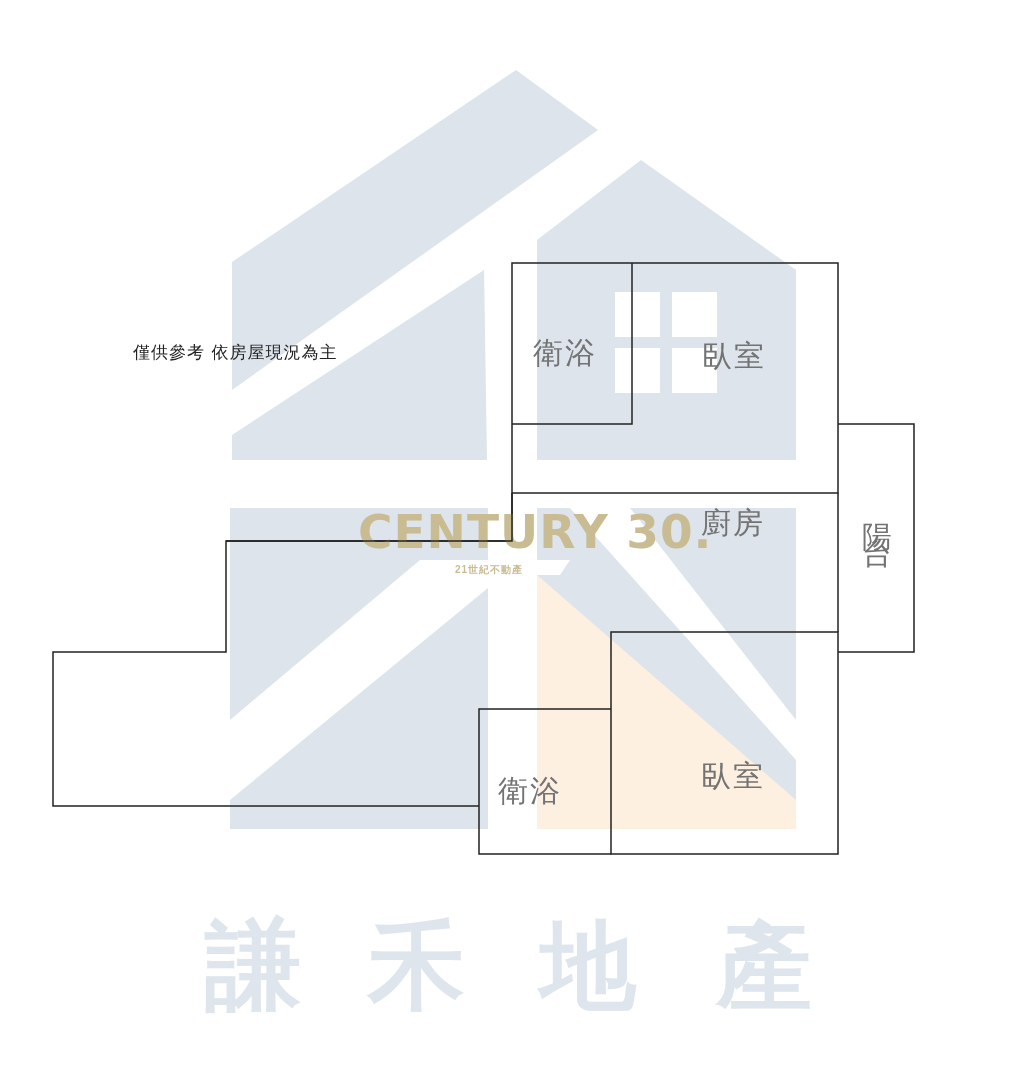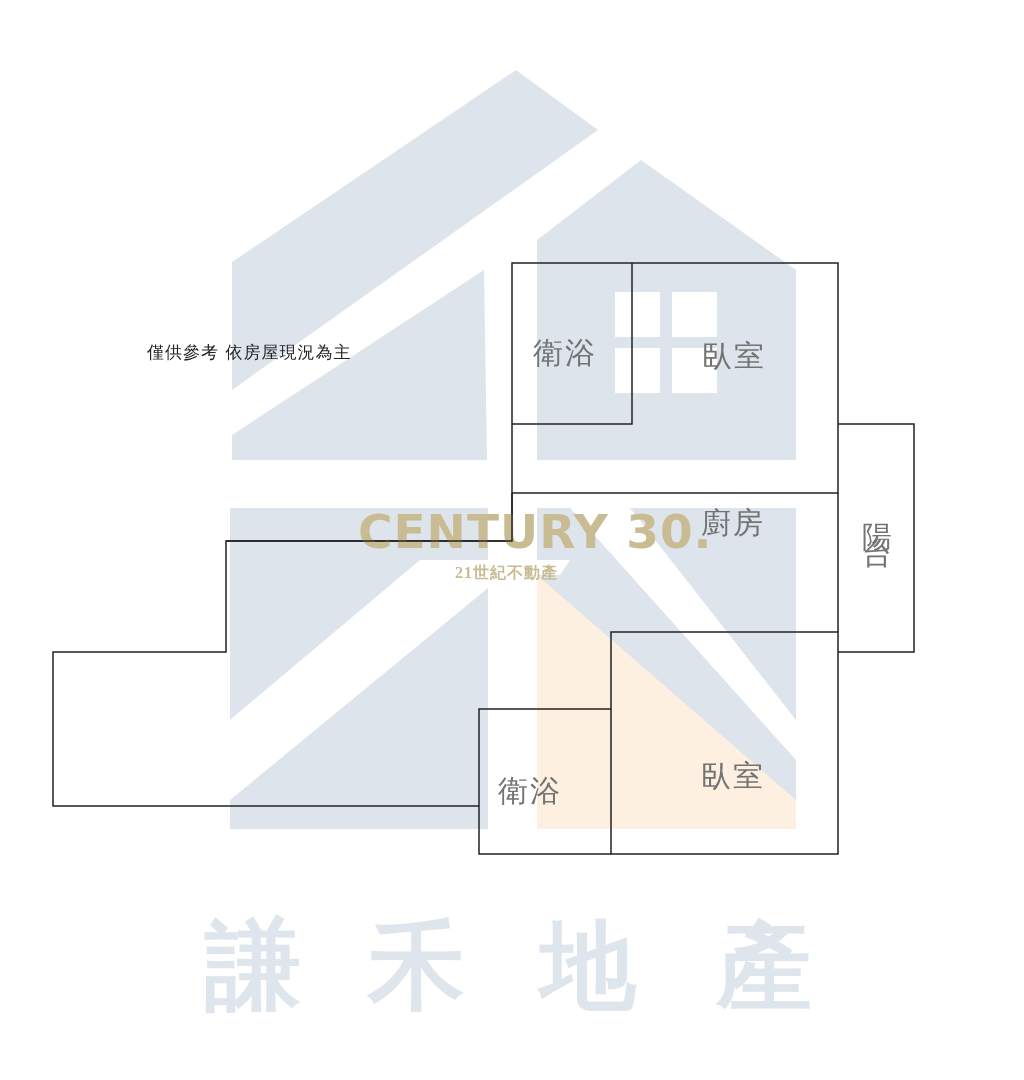--- a/index.html
+++ b/index.html
@@ -1,27 +1,27 @@
 <!DOCTYPE html>
 <html><head>
 <meta charset="utf-8">
 <style>
   html, body { margin: 0; padding: 0; background: #ffffff; }
   body { width: 1024px; height: 1080px; position: relative; overflow: hidden;
          font-family: "DejaVu Serif", "Liberation Serif", serif; }
   #canvas { position: absolute; left: 0; top: 0; width: 1024px; height: 1080px; }
   .note { position: absolute; left: 133px; top: 341px; font-size: 17px; color: #222;
-          letter-spacing: 1px; white-space: nowrap; font-family: "DejaVu Serif", serif; margin-left: 14px; }
+          letter-spacing: 1px; white-space: nowrap; font-family: "DejaVu Serif", serif; }
   .room-label { position: absolute; font-size: 30px; color: #737373; white-space: nowrap;
                 letter-spacing: 2px; font-family: "DejaVu Serif", serif; line-height: 1; }
   .room-label.vertical { writing-mode: vertical-rl; letter-spacing: 14px; }
   .c21 { position: absolute; left: 358px; top: 508px; font-family: "DejaVu Sans", sans-serif;
          font-weight: bold; font-size: 47px; color: #c9bc93; letter-spacing: 1px; line-height: 1; }
-  .c21-sub { position: absolute; left: 455px; top: 563px; font-family: Liberation Serif, serif;
-             font-weight: bold; font-size: 16px; color: #c9bc93; letter-spacing: 1px; }
+  .c21-sub { position: absolute; left: 455px; top: 563px; font-family: Liberation Sans, sans-serif;
+             font-weight: bold; font-size: 10px; color: #c9bc93; letter-spacing: 1px; }
   .brand { position: absolute; top: 918px; font-family: "DejaVu Sans", sans-serif;
            font-weight: bold; font-size: 96px; color: #dfe5ec; line-height: 1; }
 </style>
 </head>
 <body>
 
 <svg id="canvas" width="1024" height="1080" viewBox="0 0 1024 1080" xmlns="http://www.w3.org/2000/svg">
 
   <g>
 

